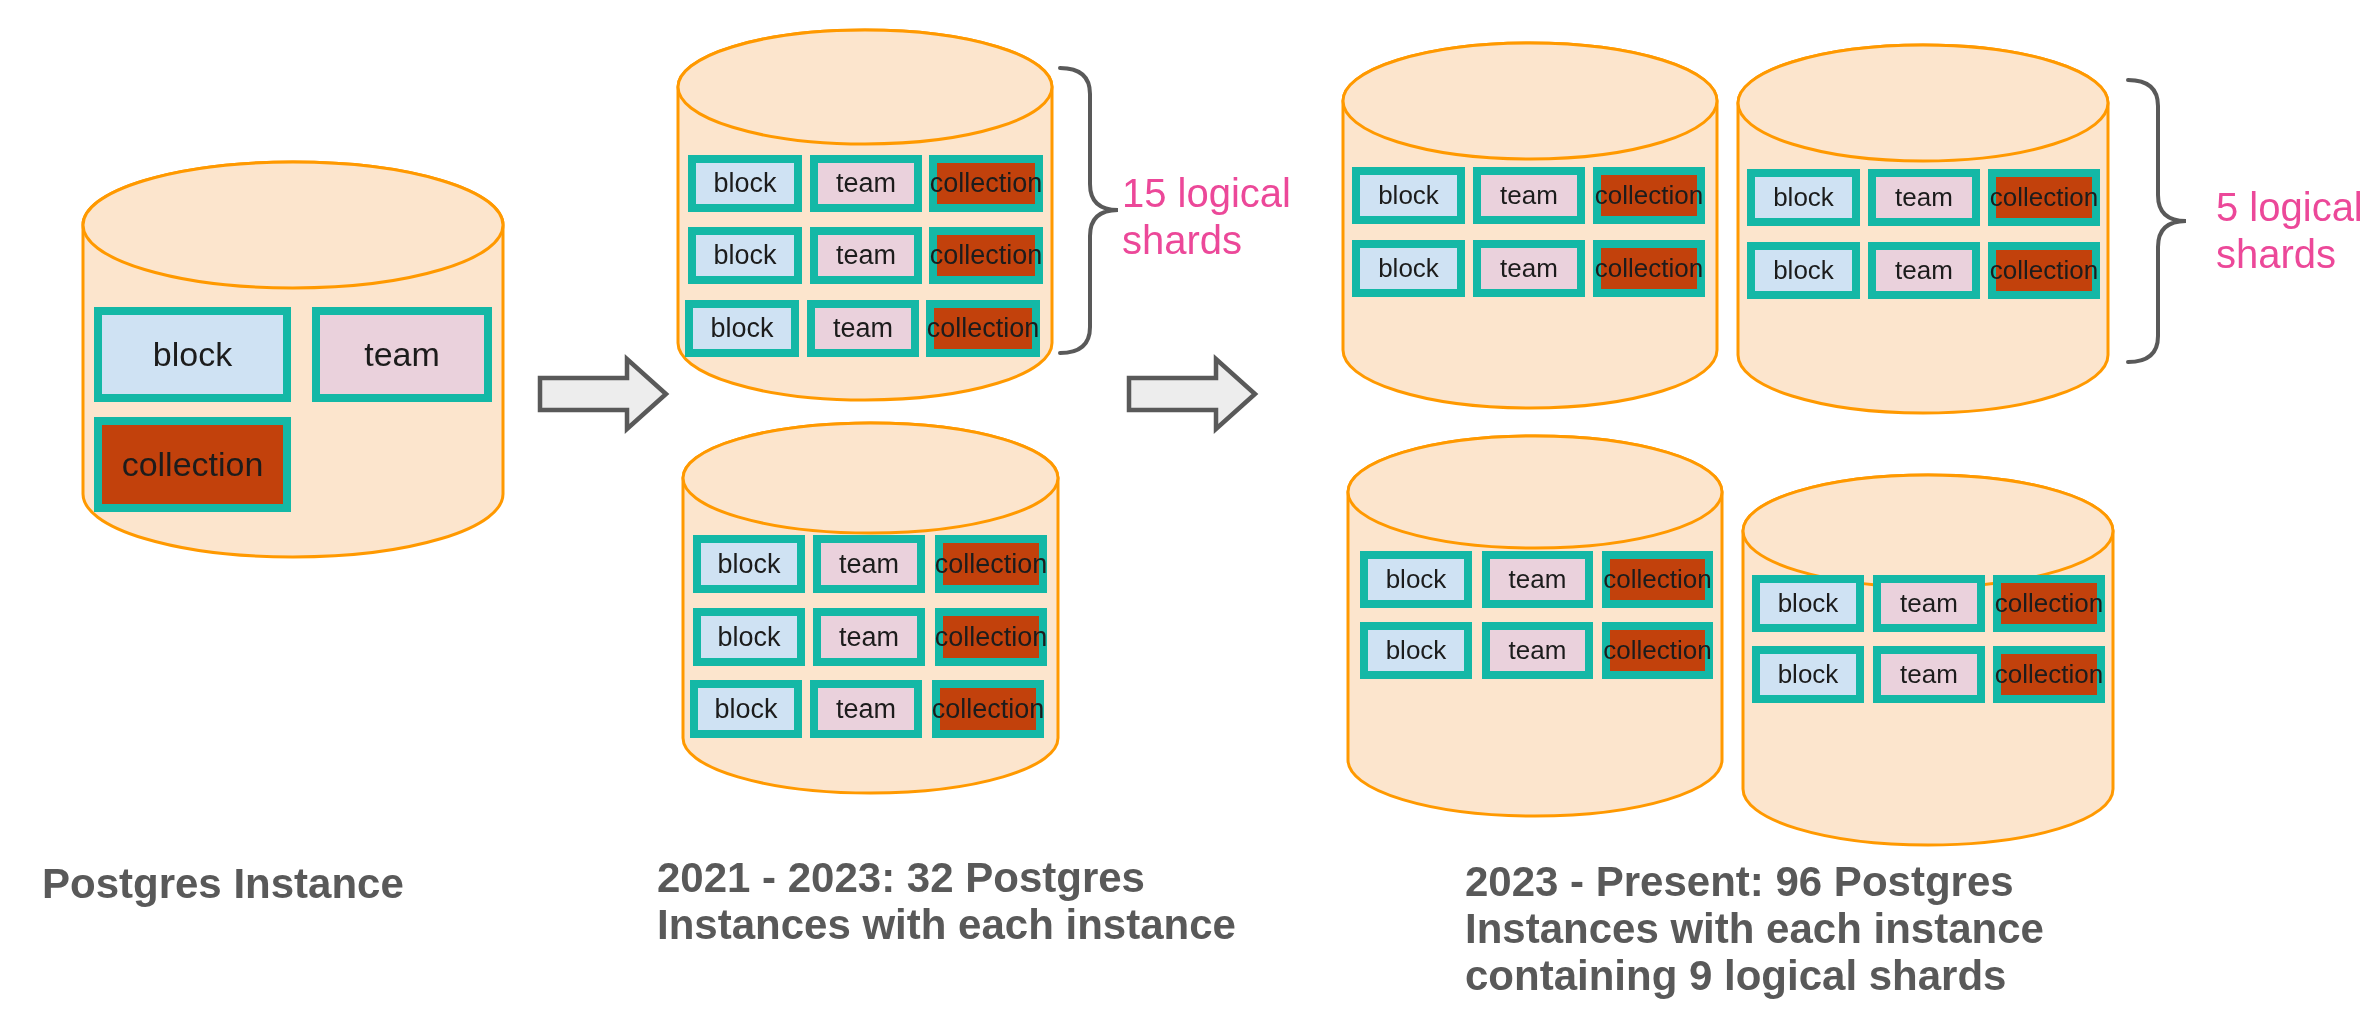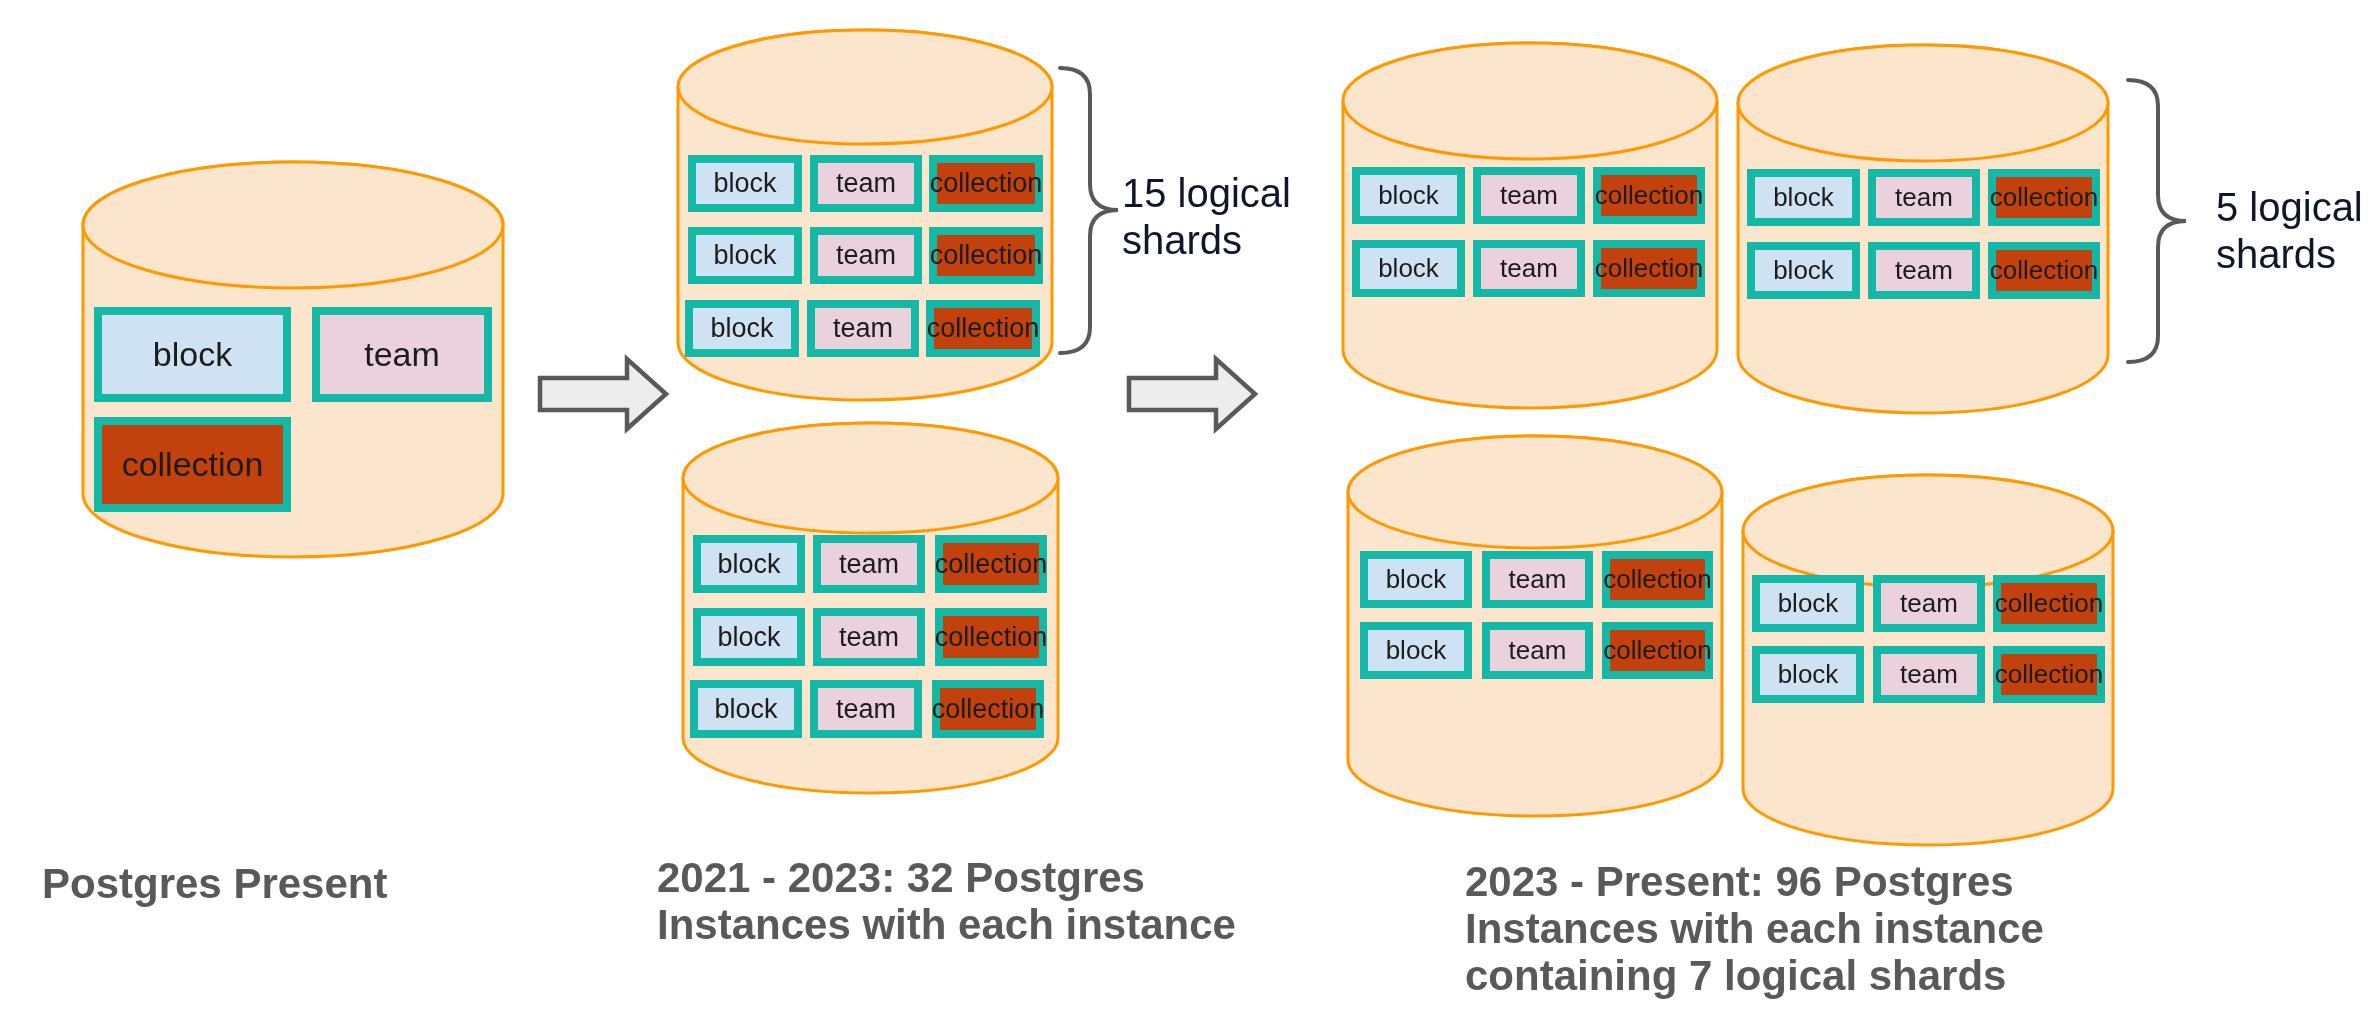--- a/index.html
+++ b/index.html
@@ -11,21 +11,21 @@
          box-sizing:border-box;border:8px solid #14b8a6;color:#1c1c1c;
          font-family:"Liberation Sans", sans-serif;}
   .f-blue{background:#cfe2f3;}
   .f-pink{background:#ead1dc;}
   .f-green{background:#c2410c;}
   .sz-l{font-size:34px;}
   .sz-m{font-size:27px;}
   .sz-s{font-size:26px;}
   .caption{position:absolute;font-weight:bold;font-size:42px;line-height:47px;
            color:#595959;white-space:nowrap;}
-  .shard-label{position:absolute;font-size:40px;line-height:47px;color:#0f172a;white-space:nowrap;}
+  .shard-label{position:absolute;font-size:40px;line-height:47px;color:#ec4899;white-space:nowrap;}
   .arrowshape{fill:#ededed;stroke:#595959;stroke-width:4.5;}
   .bracepath{fill:none;stroke:#595959;stroke-width:4;stroke-linecap:round;}
 </style>
 </head>
 <body>
 
 <div class="canvas">
 
   <svg class="cyl" style="left:79px;top:158px" width="428" height="403" viewBox="0 0 428 403">
     <g transform="translate(4,4)">
@@ -153,25 +153,25 @@
   <div class="shard-label" style="left:1122px;top:170px">
     <div>15 logical</div>
     <div>shards</div>
   </div>
   <div class="shard-label" style="left:2216px;top:184px">
     <div>5 logical</div>
     <div>shards</div>
   </div>
 
   <div class="caption" style="left:42px;top:860px">
-    <div>Postgres Present</div>
+    <div>Postgres Instance</div>
   </div>
   <div class="caption" style="left:657px;top:854px">
     <div>2021 - 2023: 32 Postgres</div>
     <div>Instances with each instance</div>
   </div>
   <div class="caption" style="left:1465px;top:858px">
     <div>2023 - Present: 96 Postgres</div>
     <div>Instances with each instance</div>
-    <div>containing 7 logical shards</div>
+    <div>containing 9 logical shards</div>
   </div>
 
 </div>
 
 </body></html>

